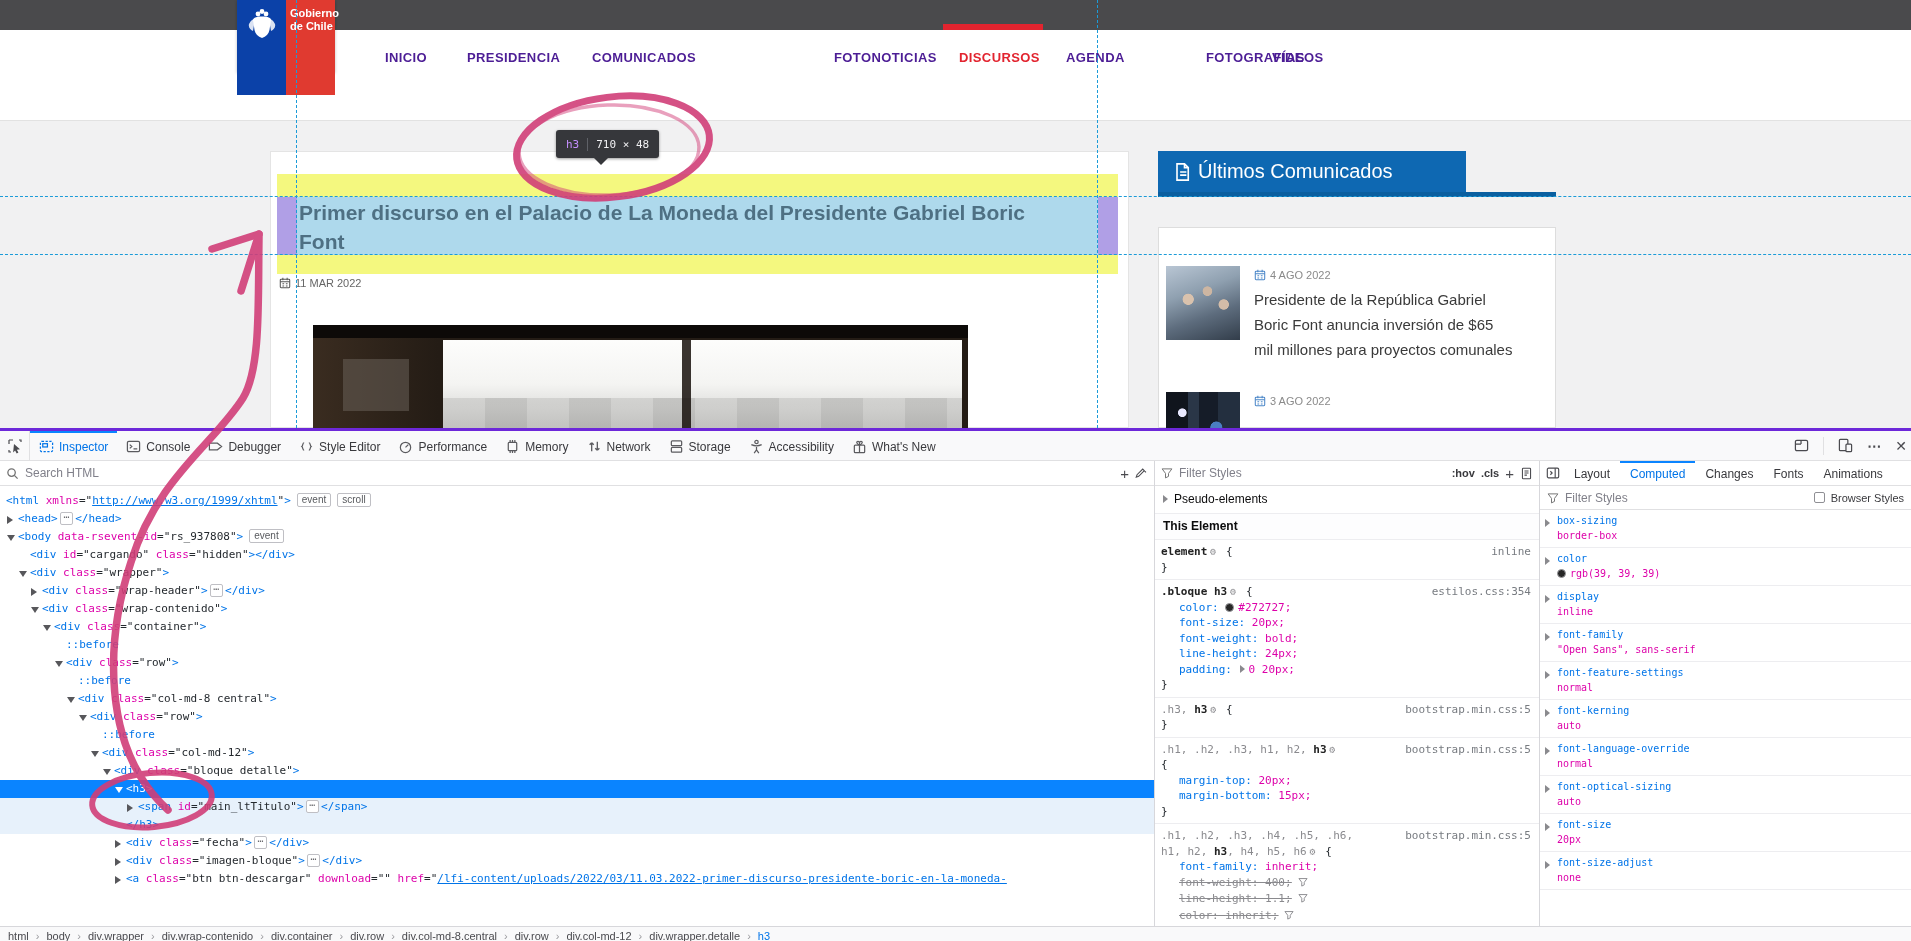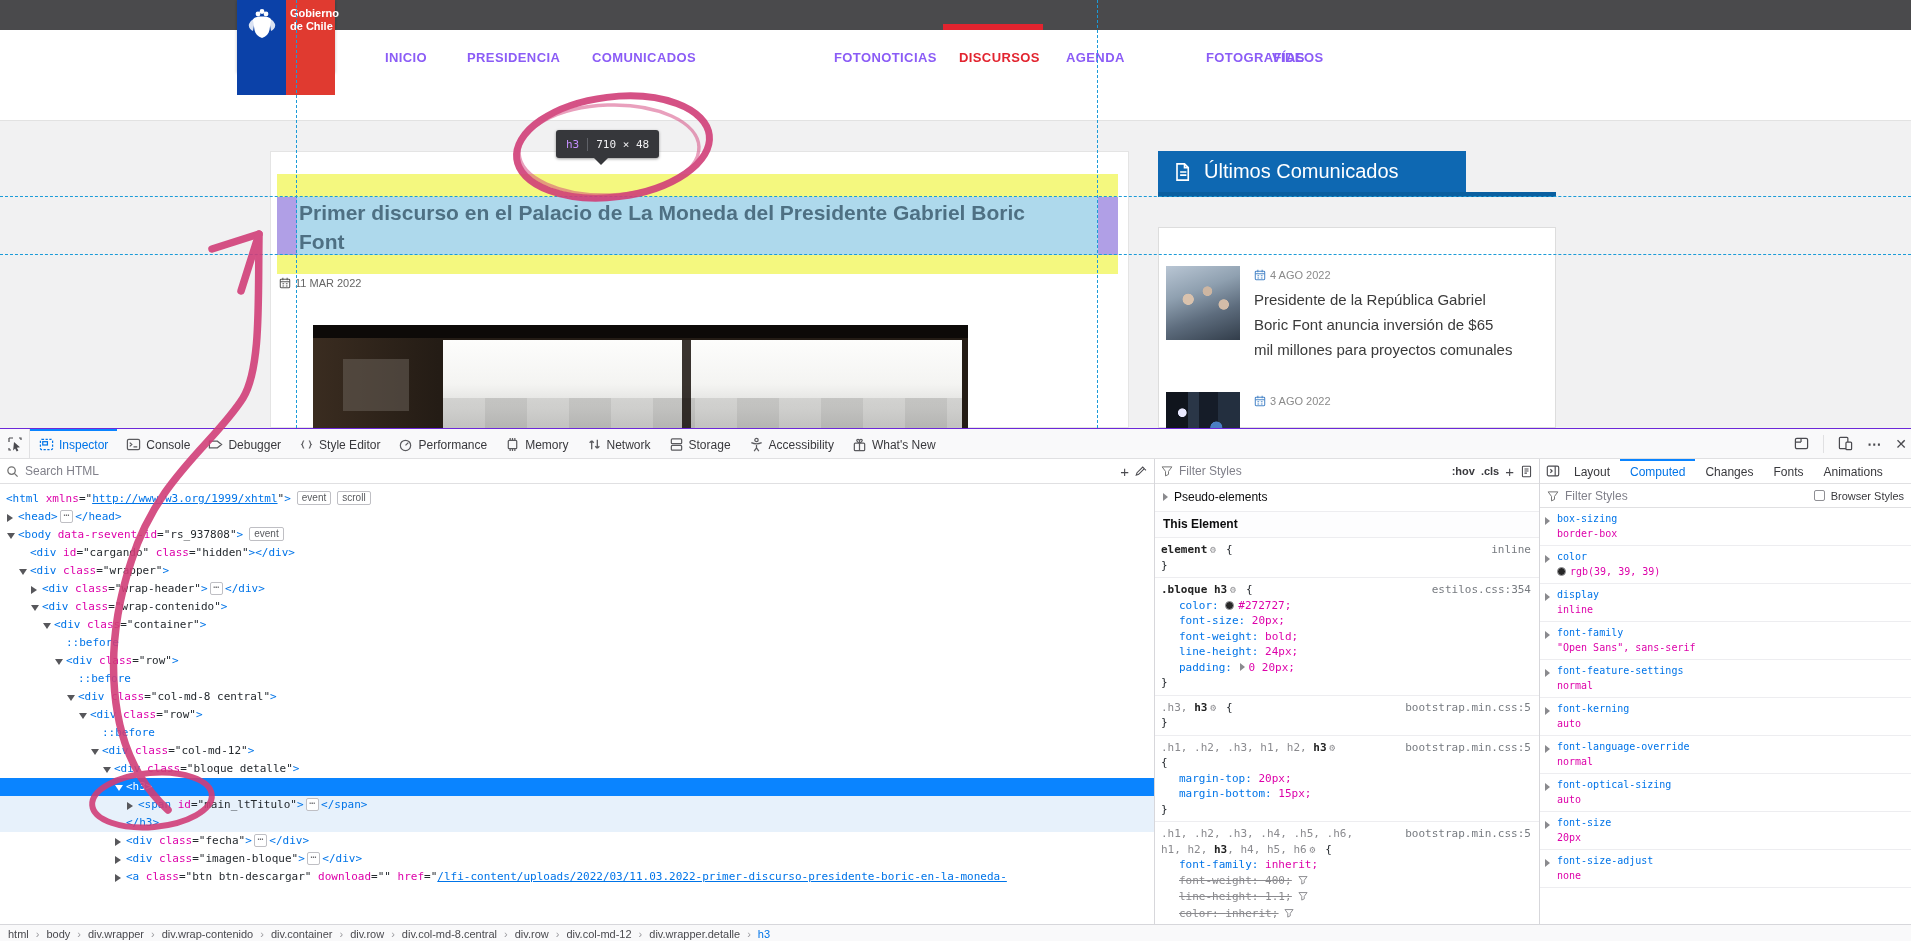--- a/index.html
+++ b/index.html
@@ -13,21 +13,21 @@
   .nav-indicator { position:absolute; left:943px; top:24px; width:100px; height:6px; background:#e2242f; }
   .header-band { position:absolute; left:0; top:30px; width:1911px; height:91px; background:#fff; border-bottom:1px solid #e2e2e2; }
   .content-bg { position:absolute; left:0; top:121px; width:1911px; height:307px; background:#f1f1f2; }
 
   .logo { position:absolute; left:237px; top:0; width:98px; height:72px; z-index:5; box-shadow:0 1px 3px rgba(0,0,0,.25); }
   .logo-blue { position:absolute; left:0; top:0; width:49px; height:95px; background:#0b41a8; }
   .logo-red  { position:absolute; left:49px; top:0; width:49px; height:95px; background:#e03a30; }
   .logo-text { position:absolute; left:53px; top:7px; color:#fff; font-size:11px; font-weight:bold; line-height:13px; }
   .logo-emblem { position:absolute; left:8px; top:8px; }
 
-  .mainnav-item { position:absolute; top:50px; font-size:13px; font-weight:bold; letter-spacing:.4px; color:#8b5cf6; cursor:pointer; }
+  .mainnav-item { position:absolute; top:50px; font-size:13px; font-weight:bold; letter-spacing:.4px; color:#4c1d95; cursor:pointer; }
   .mainnav-item.active { color:#e2242f; }
 
   .main-card { position:absolute; left:270px; top:151px; width:859px; height:277px; background:#fff; border:1px solid #e4e4e4; }
 
   .hl-margin  { position:absolute; left:277px; top:174px; width:841px; height:100px; background:#f4f87f; z-index:6; }
   .hl-content { position:absolute; left:297px; top:197px; width:801px; height:58px; background:#aed9ec; z-index:7; }
   .hl-pad-l   { position:absolute; left:277px; top:197px; width:20px; height:58px; background:#b09fe6; z-index:8; }
   .hl-pad-r   { position:absolute; left:1098px; top:197px; width:20px; height:58px; background:#b09fe6; z-index:8; }
   .article-title { position:absolute; left:299px; top:198px; width:740px; font-size:21px; font-weight:bold;
     color:#4e7083; line-height:29px; z-index:9; }
@@ -38,21 +38,21 @@
   .ph-top { position:absolute; left:0; top:0; width:100%; height:13px; background:#0d0a08; }
   .ph-left { position:absolute; left:0; top:13px; width:125px; height:100%; background:linear-gradient(90deg,#3a2c20,#241c15); }
   .ph-panel { position:absolute; left:30px; top:34px; width:66px; height:52px; background:#6e665e; opacity:.5; }
   .ph-window { position:absolute; left:130px; top:15px; right:6px; bottom:0;
     background:linear-gradient(180deg,#fdfdfc 0%,#f4f4f2 50%,#dededc 78%,#c0c0be 100%); }
   .ph-bldg { position:absolute; left:0; right:0; bottom:0; height:30px; opacity:.6;
     background:repeating-linear-gradient(90deg,#c4c4c2 0 42px,#adadab 42px 84px); }
   .ph-mullion { position:absolute; left:46%; top:0; bottom:0; width:9px; background:#17110c; opacity:.85; }
 
   .side-header { position:absolute; left:1158px; top:151px; width:308px; height:41px; background:#0e68b2; color:#fff;
-    display:flex; align-items:center; gap:12px; padding-left:14px; font-size:20px; font-weight:300; z-index:6; }
+    display:flex; align-items:center; gap:6px; padding-left:14px; font-size:20px; font-weight:300; z-index:6; }
   .side-header-strip { position:absolute; left:1158px; top:192px; width:398px; height:5px; background:#0a5fa0; z-index:6; }
   .side-card { position:absolute; left:1158px; top:227px; width:398px; height:201px; background:#fff; border:1px solid #ddd; }
   .news-item { position:absolute; width:356px; font-size:15px; color:#3a3a3a; }
   .news-item .thumb { float:left; width:74px; height:74px; margin:0 14px 8px 0; }
   .thumb1 { background:
     radial-gradient(circle at 30% 45%, #d9c2ad 0 8%, rgba(0,0,0,0) 9%),
     radial-gradient(circle at 56% 34%, #cdb6a2 0 7%, rgba(0,0,0,0) 8%),
     radial-gradient(circle at 78% 52%, #d3bca8 0 7%, rgba(0,0,0,0) 8%),
     linear-gradient(160deg,#b9c6d4 0%,#8fa0b0 35%,#5d6c7d 65%,#323d4a 100%); }
   .thumb2 { background:
@@ -69,21 +69,21 @@
     display:flex; align-items:center; padding:0 10px; z-index:26; font-size:11px;
     font-family:"DejaVu Sans Mono", monospace; box-shadow:0 1px 3px rgba(0,0,0,.4); }
   .fx-tooltip .tag { color:#c58fff; }
   .fx-tooltip .sep { width:1px; height:13px; background:#5f6167; margin:0 8px; }
   .fx-tooltip .dims { color:#f0f0f2; }
   .fx-tooltip-caret { position:absolute; left:594px; top:158px; width:0; height:0; z-index:26;
     border-left:7px solid transparent; border-right:7px solid transparent; border-top:7px solid #36373b; }
 
   
   #devtools { position:absolute; left:0; top:428px; width:1911px; height:513px; background:#fff;
-    border-top:1px solid #6d28d9; font-size:12px; color:#39393d; }
+    border-top:3px solid #6d28d9; font-size:12px; color:#39393d; }
   .dt-toolbar { position:absolute; left:0; top:0; width:1911px; height:30px; background:#f9f9fa;
     border-bottom:1px solid #e0e0e2; display:flex; align-items:stretch; }
   .dt-pick { width:30px; display:flex; align-items:center; justify-content:center; border-right:1px solid #e0e0e2; cursor:pointer; }
   .dt-tabs { display:flex; align-items:stretch; }
   .dt-tab { display:flex; align-items:center; gap:5px; padding:0 9px; cursor:pointer; border-top:2px solid transparent; color:#39393d; }
   .dt-tab.active { color:#0074e8; border-top:2px solid #0a84ff; }
   .dt-tab svg { flex:none; }
   .dt-right { position:absolute; right:4px; top:0; height:29px; display:flex; align-items:center; gap:14px; color:#4a4a4f; }
   .dt-right .vsep { width:1px; height:18px; background:#e0e0e2; }
   .dt-icon-btn { cursor:pointer; display:flex; align-items:center; justify-content:center; font-size:14px; color:#4a4a4f; }

